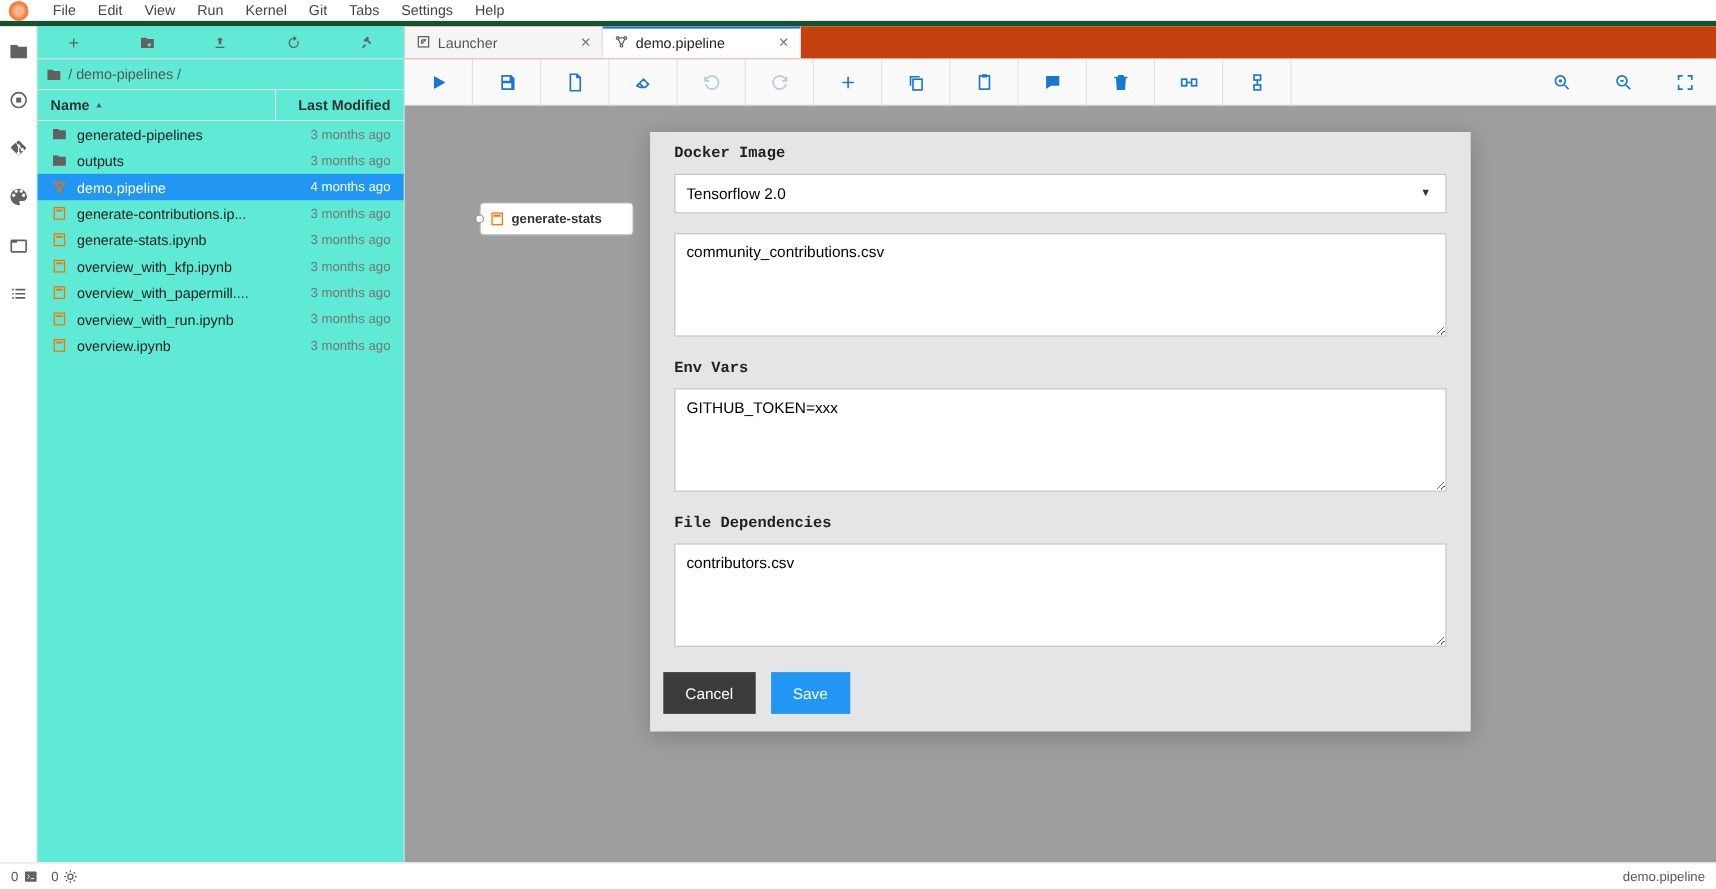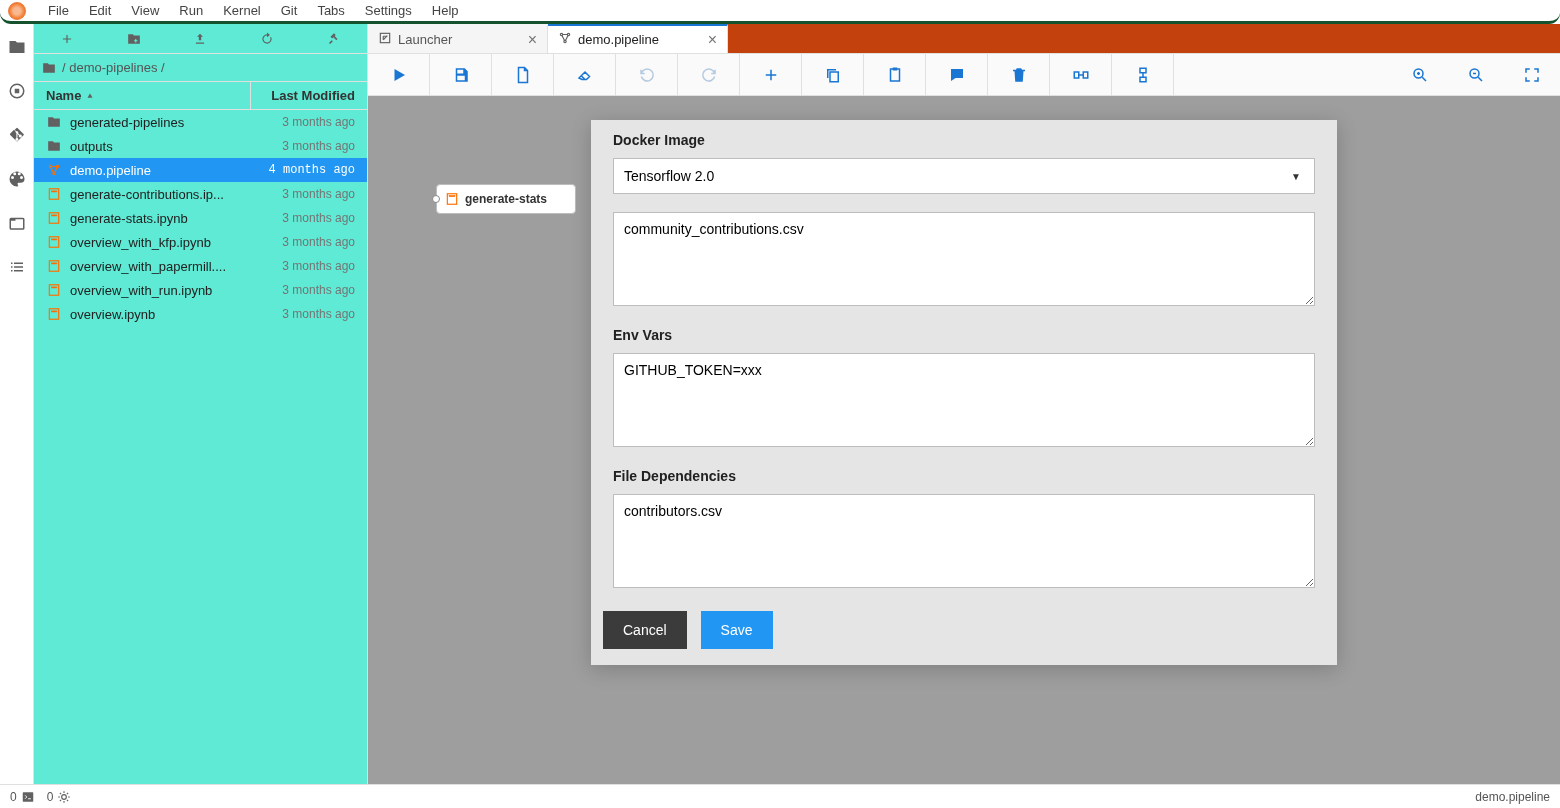--- a/index.html
+++ b/index.html
@@ -1,19 +1,19 @@
 <!DOCTYPE html>
 <html><head>
 <meta charset="utf-8">
 <style>
 * { box-sizing: border-box; margin: 0; padding: 0; }
 body { font-family: -apple-system, BlinkMacSystemFont, "Segoe UI", Helvetica, Arial, sans-serif; font-size: 13px; color: #212121; overflow: hidden; width: 1560px; height: 808px; position: relative; background: #fff; }
 
 
-.menubar { height: 24px; display: flex; align-items: center; padding: 0 8px; border-bottom: 3px solid #14532d; background: #fff; border-radius: 11px; }
+.menubar { height: 24px; display: flex; align-items: center; padding: 0 8px; border-bottom: 5px solid #14532d; background: #fff; }
 .menubar .logo { width: 18px; height: 18px; margin-right: 12px; border-radius: 50%; background: radial-gradient(circle, #f8b992 30%, #f37726 70%); border: 1px solid #e87b3e; }
 .menubar .menu-item { padding: 2px 10px; cursor: pointer; color: #444; }
 
 
 .main { display: flex; height: calc(100% - 24px - 24px); }
 
 
 .activitybar { width: 34px; background: #fff; border-right: 1px solid #e0e0e0; display: flex; flex-direction: column; align-items: center; padding-top: 14px; gap: 26px; }
 .activitybar .ab-icon { width: 18px; height: 18px; display: flex; align-items: center; justify-content: center; color: #757575; cursor: pointer; }
 .activitybar .ab-icon svg { width: 18px; height: 18px; fill: #616161; }
@@ -28,21 +28,21 @@
 .fp-header { height: 28px; display: flex; align-items: center; border-bottom: 1px solid #e0e0e0; font-weight: 600; color: #333; }
 .fp-header .col-name { flex: 1; padding-left: 12px; display: flex; align-items: center; gap: 4px; border-right: 1px solid #e0e0e0; height: 100%; }
 .fp-header .col-mod { width: 116px; padding-right: 12px; text-align: right; }
 .fp-list { flex: 1; overflow: auto; }
 .fp-row { height: 24px; display: flex; align-items: center; padding: 0 12px; cursor: pointer; }
 .fp-row.selected { background: #2196f3; color: #fff; }
 .fp-row .ficon { width: 16px; height: 16px; margin-right: 8px; display: flex; align-items: center; justify-content: center; }
 .fp-row .ficon svg { width: 14px; height: 14px; }
 .fp-row .fname { flex: 1; white-space: nowrap; overflow: hidden; text-overflow: ellipsis; }
 .fp-row .fmod { color: #757575; font-size: 12px; }
-.fp-row.selected .fmod { color: #fff; font-family: Liberation Mono, monospace; }
+.fp-row.selected .fmod { color: #fff; }
 
 
 .content { flex: 1; display: flex; flex-direction: column; position: relative; }
 .tabs { height: 30px; display: flex; background: #c2410c; border-bottom: 1px solid #e0e0e0; }
 .tab { display: flex; align-items: center; padding: 0 10px; border-right: 1px solid #e0e0e0; border-top: 2px solid transparent; min-width: 180px; gap: 6px; color: #555; cursor: pointer; position: relative; }
 .tab.active { border-top: 2px solid #1976d2; color: #212121; background: #fff; }
 .tab:not(.active) { background: #f5f5f5; }
 .tab .tab-icon svg { width: 14px; height: 14px; fill: #616161; }
 .tab .tab-close { margin-left: auto; color: #757575; font-size: 16px; line-height: 1; cursor: pointer; }
 
@@ -59,21 +59,21 @@
 .node { position: absolute; left: 68px; top: 88px; width: 140px; height: 30px; background: #fff; border: 1px solid #bdbdbd; border-radius: 4px; display: flex; align-items: center; padding: 0 8px; gap: 6px; font-size: 12px; font-weight: 600; color: #333; }
 .node .port { position: absolute; width: 8px; height: 8px; border: 1px solid #888; border-radius: 50%; background: #fff; top: 50%; transform: translateY(-50%); }
 .node .port.in { left: -5px; }
 .node .nicon { color: #ff6f00; width: 14px; height: 14px; }
 .node .nicon svg { width: 14px; height: 14px; fill: #ff6f00; stroke: #ff6f00; }
 
 
 .dialog-backdrop { position: absolute; inset: 0; display: flex; justify-content: center; align-items: flex-start; }
 .dialog { margin-top: 24px; width: 746px; background: #e5e5e5; padding: 0; box-shadow: 0 4px 20px rgba(0,0,0,.2); }
 .dialog .field { padding: 12px 22px 6px; }
-.dialog .field-label { font-weight: 700; color: #212121; margin-bottom: 10px; font-size: 14px; display: block; }
+.dialog .field-label { font-weight: 700; color: #212121; margin-bottom: 10px; font-size: 14px; display: block; font-family: Liberation Mono, monospace; }
 .dialog select { width: 100%; height: 36px; border: 1px solid #bdbdbd; background: #fff; font-size: 14px; padding: 0 10px; appearance: none; -webkit-appearance: none; }
 .select-wrap { position: relative; }
 .select-wrap::after { content: "▼"; position: absolute; right: 14px; top: 50%; transform: translateY(-50%); font-size: 10px; color: #333; pointer-events: none; }
 .dialog textarea { width: 100%; height: 94px; border: 1px solid #bdbdbd; background: #fff; font-size: 14px; padding: 8px 10px; resize: both; font-family: inherit; }
 .dialog .buttons { padding: 14px 12px 16px; display: flex; gap: 14px; }
 .dialog .btn { height: 38px; padding: 0 20px; border: none; font-size: 14px; cursor: pointer; }
 .dialog .btn.cancel { background: #3b3b3b; color: #fff; }
 .dialog .btn.save { background: #2196f3; color: #fff; }
 
 

